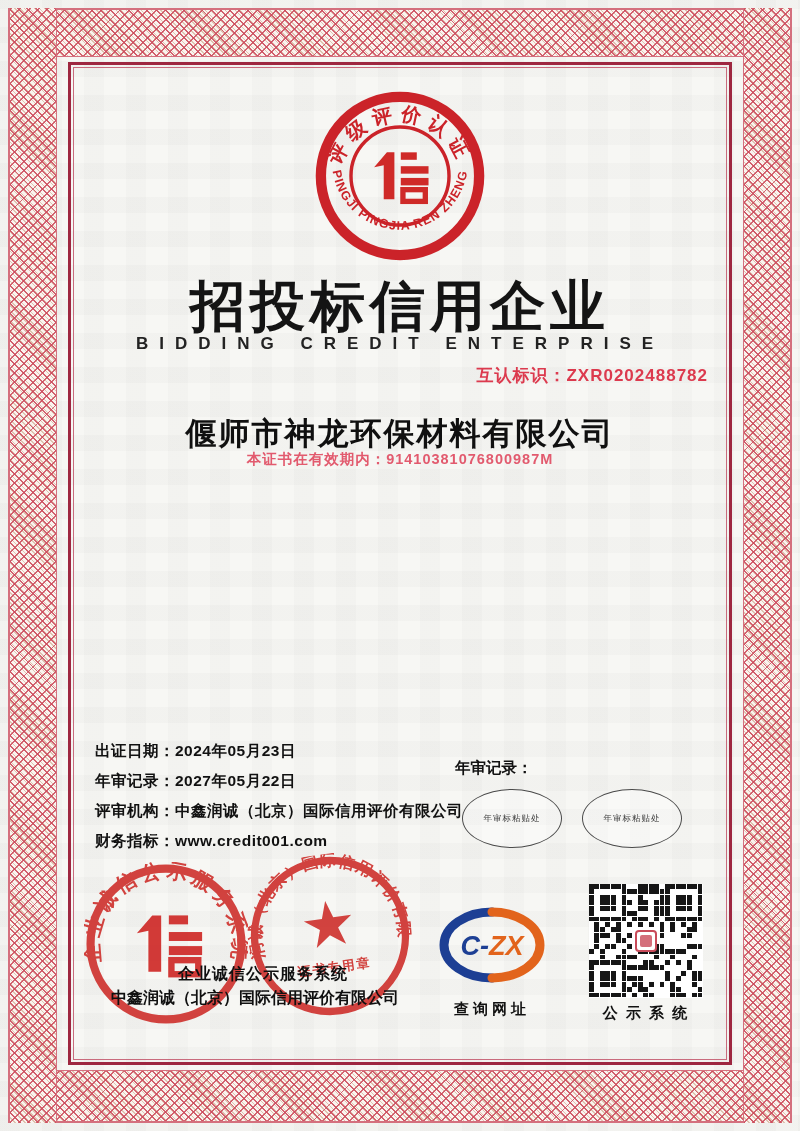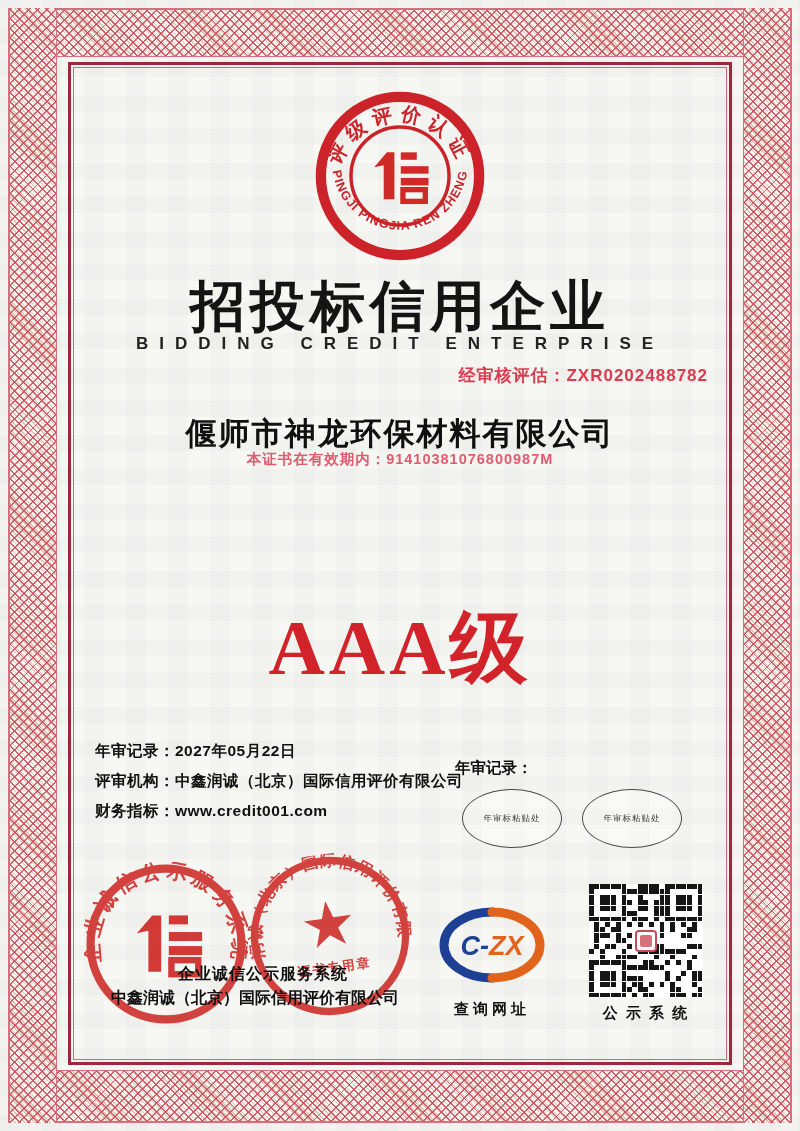--- a/index.html
+++ b/index.html
@@ -119,29 +119,29 @@
         <textPath href="#arcT" startOffset="50%">评级评价认证</textPath>
       </text>
       <text text-anchor="middle" font-size="7.2" font-weight="bold" fill="#cb2329" letter-spacing="0.6">
         <textPath href="#arcB" startOffset="50%">PINGJI PINGJIA REN ZHENG</textPath>
       </text>
       <use href="#xin-mark" transform="translate(30,35) scale(0.62)"></use>
     </svg>
 
     <div class="abs center title">招投标信用企业</div>
     <div class="abs center subtitle">BIDDING CREDIT ENTERPRISE</div>
-    <div class="abs credit-line">经审核评估：ZXR0202488782</div>
+    <div class="abs credit-line">互认标识：ZXR0202488782</div>
 
     <div class="abs center company">偃师市神龙环保材料有限公司</div>
     <div class="abs center uscc">本证书在有效期内：91410381076800987M</div>
 
 
-    <div class="abs center grade">AAA级</div>
 
     <div class="abs details">
+      <div class="detail-row"><span>出证日期：</span><span>2024年05月23日</span></div>
       <div class="detail-row"><span>年审记录：</span><span>2027年05月22日</span></div>
       <div class="detail-row"><span>评审机构：</span><span>中鑫润诚（北京）国际信用评价有限公司</span></div>
       <div class="detail-row"><span>财务指标：</span><span>www.credit001.com</span></div>
     </div>
 
     <div class="abs annual-label">年审记录：</div>
     <div class="abs stamp-oval oval-1">
       <span>年审标粘贴处</span>
     </div>
     <div class="abs stamp-oval oval-2">

